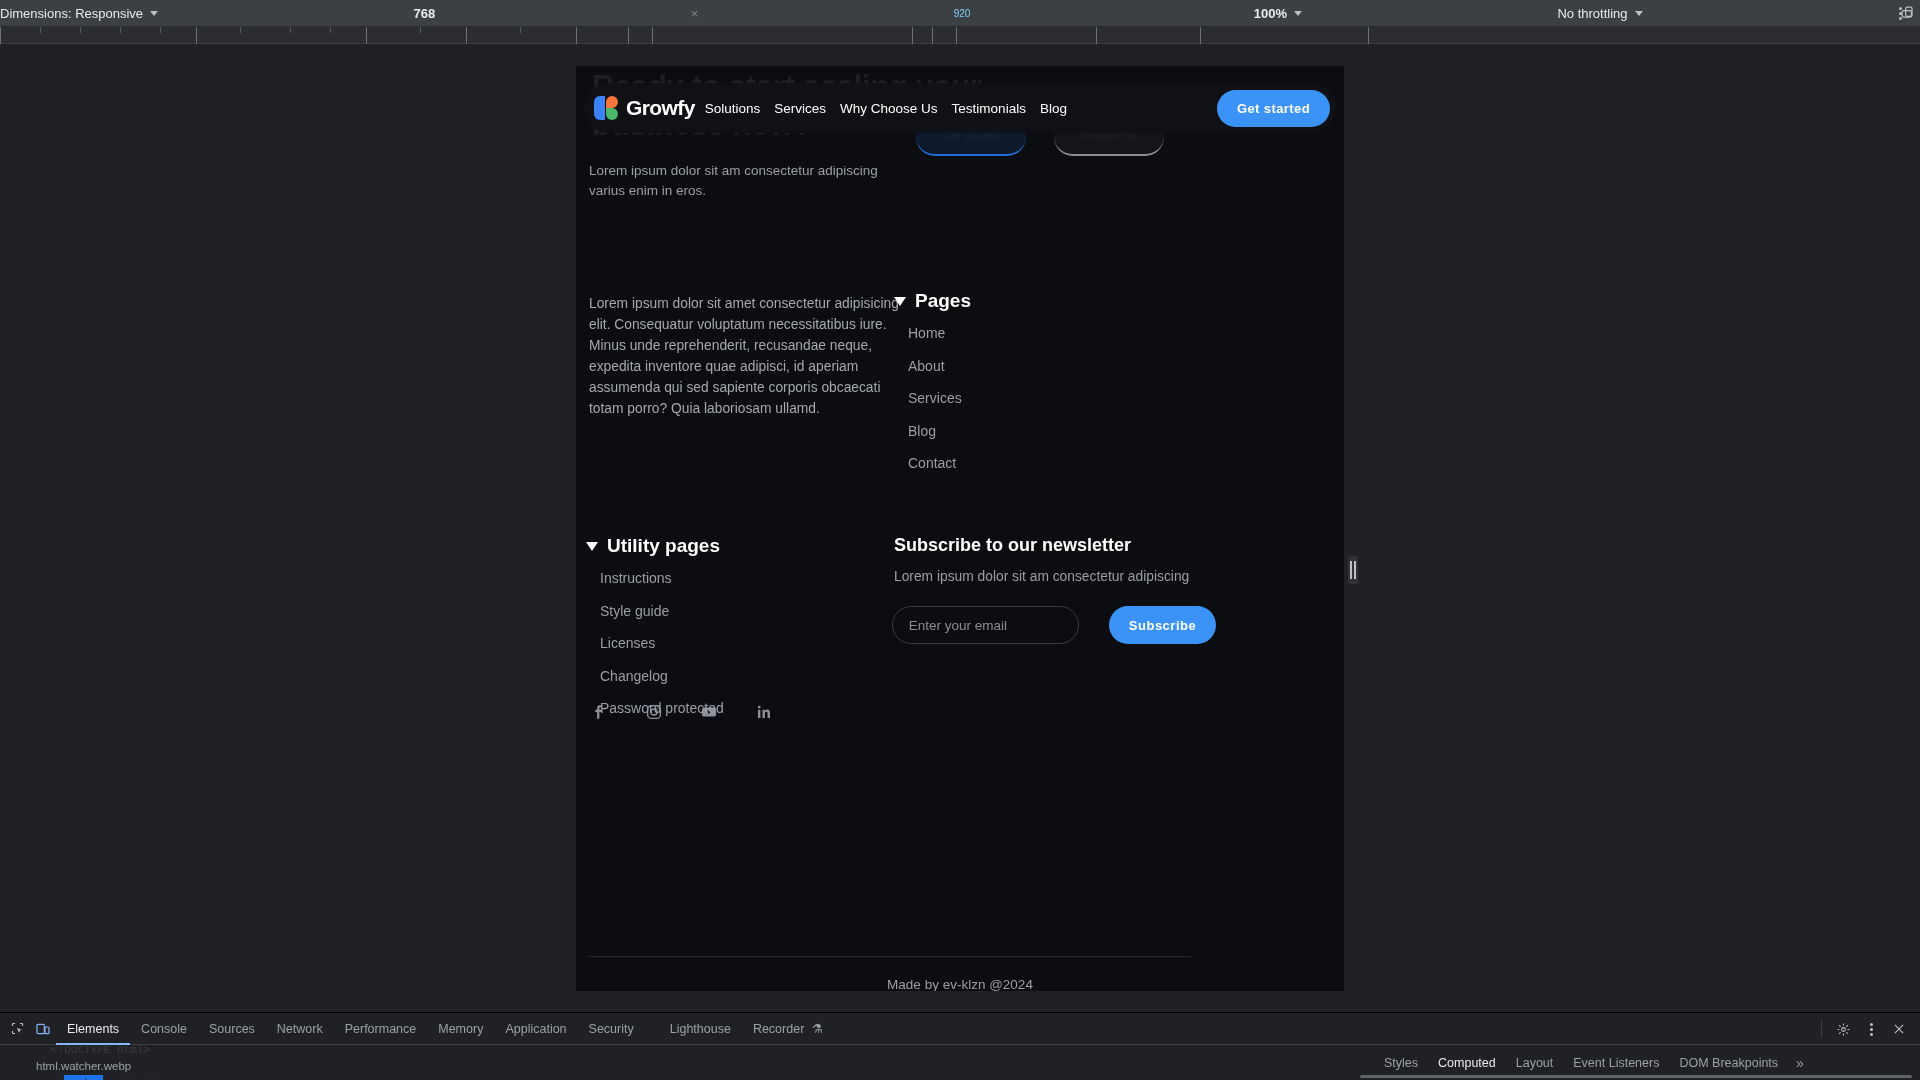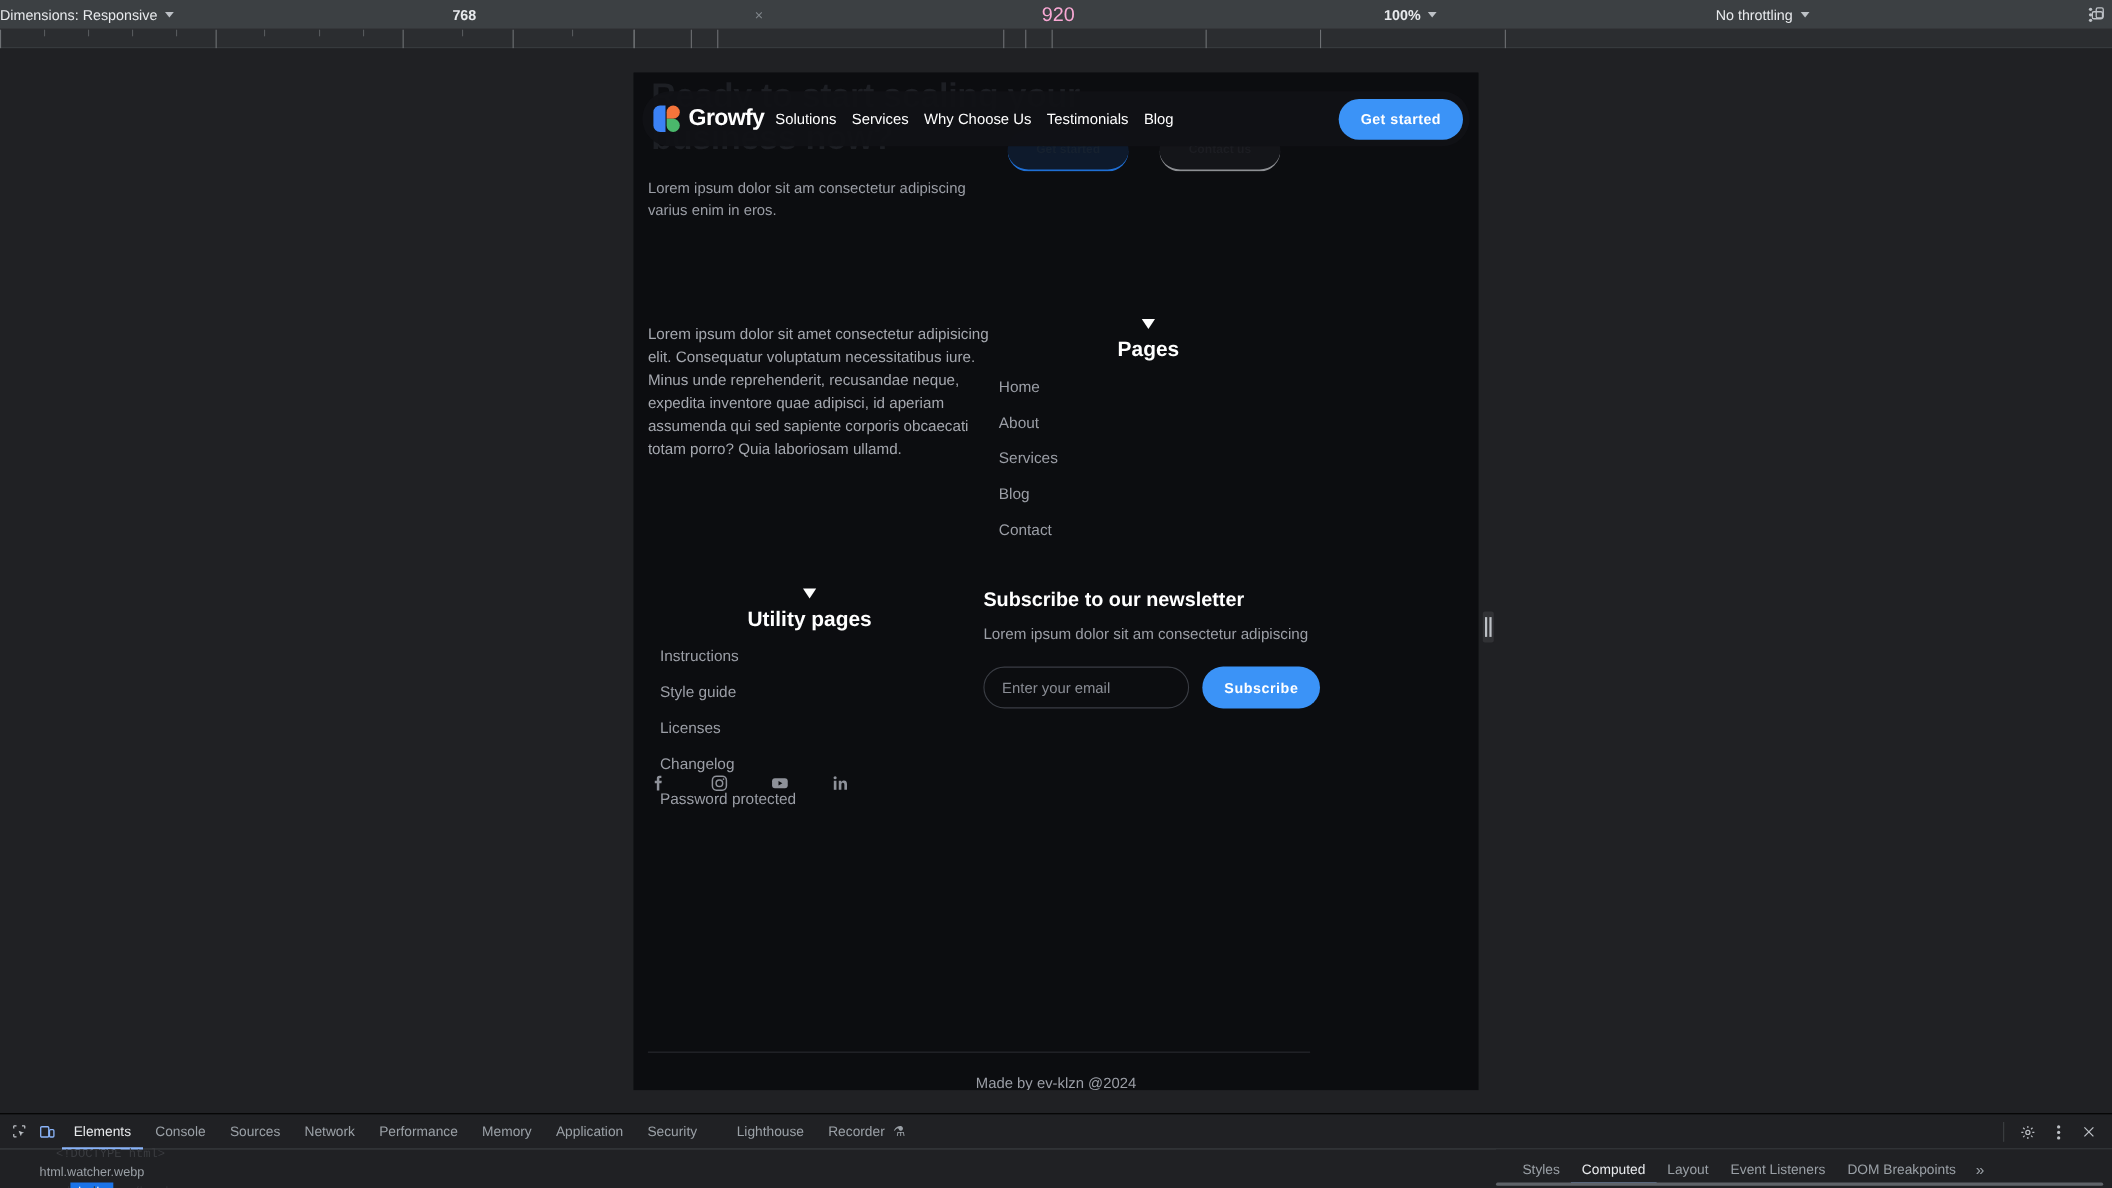--- a/index.html
+++ b/index.html
@@ -25,21 +25,21 @@
     gap: 16px;
   }
   .dt-item { display: flex; align-items: center; gap: 5px; white-space: nowrap; color: #e8eaed; }
   .caret-down {
     display: inline-block; width: 0; height: 0;
     border-left: 4px solid transparent; border-right: 4px solid transparent;
     border-top: 5px solid #bdc1c6; margin-left: 2px;
   }
   .dt-val { font-weight: bold; font-size: 13px; }
   .dt-x { color: #80868b; font-size: 13px; }
-  .dt-ph { color: #f9a8d4; font-size: 18px; }
+  .dt-ph { color: #7dd3fc; font-size: 10px; }
   .dt-rotate { width: 22px; height: 20px; display: flex; align-items: center; justify-content: center; }
   .dt-kebab {
     position: absolute; right: 10px; top: 0; height: 27px;
     display: flex; align-items: center; justify-content: center; width: 20px;
   }
   .kebab-dot { width: 3px; height: 3px; border-radius: 50%; background: #bdc1c6; margin: 1px 0; }
 
   
   .ruler {
     position: absolute; top: 27px; left: 0;
@@ -148,32 +148,32 @@
   }
   .socials { position: absolute; top: 440px; left: 13px; display: flex; gap: 35px; }
   .soc { width: 20px; height: 20px; color: #8e9199; display: flex; align-items: center; justify-content: center; }
 
   .col-pages { position: absolute; top: 28px; left: 318px; width: 300px; }
   .col-utility { position: absolute; top: 273px; left: 10px; width: 300px; }
   .col-news { position: absolute; top: 273px; left: 318px; width: 320px; }
 
   .col-head {
     display: flex; align-items: center; gap: 9px;
-    font-size: 19px; font-weight: bold; color: #fff; margin-bottom: 13px; flex-direction: column;
+    font-size: 19px; font-weight: bold; color: #fff; margin-bottom: 13px;
   }
   .tri {
     width: 0; height: 0; border-left: 6.5px solid transparent;
     border-right: 6.5px solid transparent; border-top: 9px solid #fff;
   }
   .col-links { display: flex; flex-direction: column; gap: 16.5px; padding-left: 14px; }
   .col-links a { color: #9b9ea6; font-size: 14px; text-decoration: none; }
 
   .news-title { font-size: 18px; font-weight: bold; color: #fff; margin-bottom: 13px; }
   .news-desc { font-size: 13.8px; color: #9b9ea6; margin-bottom: 22px; }
-  .news-form { display: flex; align-items: center; gap: 12px; }
+  .news-form { display: flex; align-items: center; gap: 30px; justify-content: center; }
   .news-input {
     width: 187px; height: 38px; border-radius: 22px;
     background: transparent; border: 1px solid #3a3d44;
     color: #fff; font-size: 13.5px; padding: 0 16px;
     font-family: "Liberation Sans", sans-serif; outline: none;
   }
   .news-input::placeholder { color: #8a8d95; }
   .news-btn {
     background: #3b93f7; color: #fff; border: none; border-radius: 22px;
     height: 38px; padding: 0 20px; font-size: 13px; font-weight: bold;

